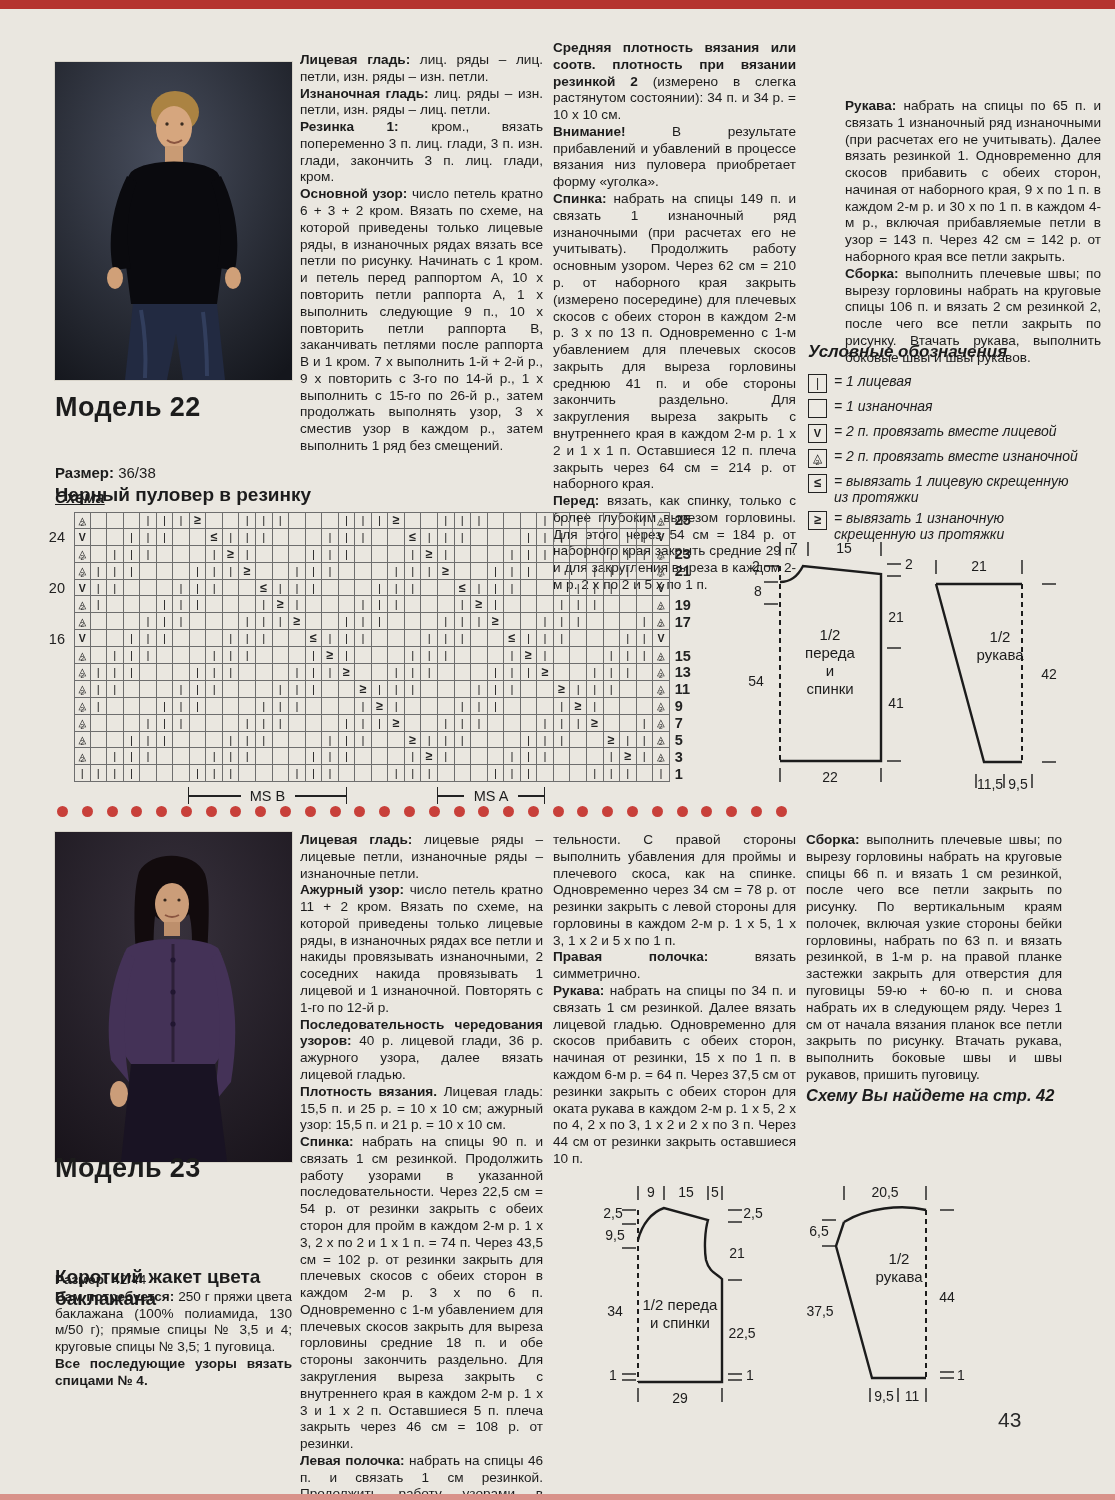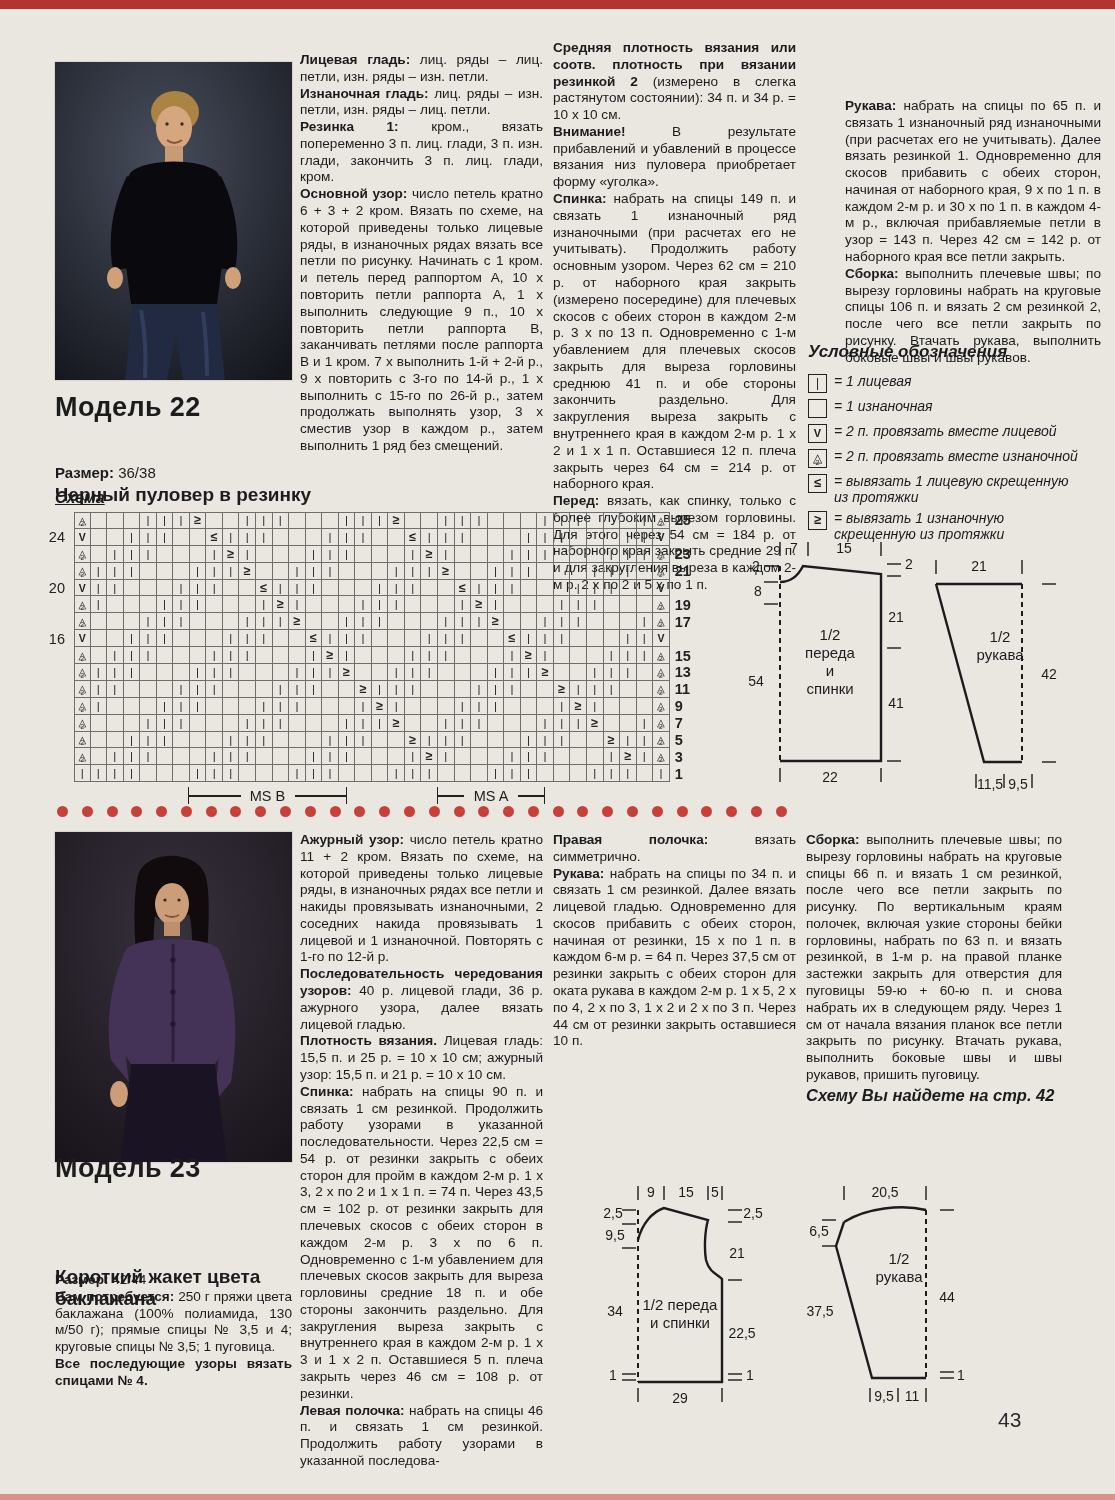--- a/index.html
+++ b/index.html
@@ -885,27 +885,29 @@
 
   <div class="title" style="left:55px;top:1153px;">Модель 23</div>
   <div class="subtitle" style="left:55px;top:1218px;width:235px;">Короткий жакет цвета баклажана</div>
   <div class="col" style="left:55px;top:1272px;width:237px;">
       <p class="para"><b>Размер: </b>42/44</p>
       <p class="para"><b>Вам потребуется: </b>250 г пряжи цвета баклажана (100% полиамида, 130 м/50 г); прямые спицы № 3,5 и 4; круговые спицы № 3,5; 1 пуговица.</p>
       <p class="para"><b>Все последующие узоры вязать спицами № 4. </b></p>
     </div>
 
   <div class="col" id="colB2" style="left:300px;top:832px;">
+      <p class="para"><b>Лицевая гладь: </b>лицевые ряды – лицевые петли, изнаночные ряды – изнаночные петли.</p>
       <p class="para"><b>Ажурный узор: </b>число петель кратно 11 + 2 кром. Вязать по схеме, на которой приведены только лицевые ряды, в изнаночных рядах все петли и накиды провязывать изнаночными, 2 соседних накида провязывать 1 лицевой и 1 изнаночной. Повторять с 1-го по 12-й р.</p>
       <p class="para"><b>Последовательность чередования узоров: </b>40 р. лицевой глади, 36 р. ажурного узора, далее вязать лицевой гладью.</p>
       <p class="para"><b>Плотность вязания. </b>Лицевая гладь: 15,5 п. и 25 р. = 10 х 10 см; ажурный узор: 15,5 п. и 21 р. = 10 х 10 см.</p>
       <p class="para"><b>Спинка: </b>набрать на спицы 90 п. и связать 1 см резинкой. Продолжить работу узорами в указанной последовательности. Через 22,5 см = 54 р. от резинки закрыть с обеих сторон для пройм в каждом 2-м р. 1 х 3, 2 х по 2 и 1 х 1 п. = 74 п. Через 43,5 см = 102 р. от резинки закрыть для плечевых скосов с обеих сторон в каждом 2-м р. 3 х по 6 п. Одновременно с 1-м убавлением для плечевых скосов закрыть для выреза горловины средние 18 п. и обе стороны закончить раздельно. Для закругления выреза закрыть с внутреннего края в каждом 2-м р. 1 х 3 и 1 х 2 п. Оставшиеся 5 п. плеча закрыть через 46 см = 108 р. от резинки.</p>
       <p class="para"><b>Левая полочка: </b>набрать на спицы 46 п. и связать 1 см резинкой. Продолжить работу узорами в указанной последова-</p>
     </div>
   <div class="col" id="colB3" style="left:553px;top:832px;">
+      <p class="para">тельности. С правой стороны выполнить убавления для проймы и плечевого скоса, как на спинке. Одновременно через 34 см = 78 р. от резинки закрыть с левой стороны для горловины в каждом 2-м р. 1 х 5, 1 х 3, 1 х 2 и 5 х по 1 п.</p>
       <p class="para"><b>Правая полочка: </b>вязать симметрично.</p>
       <p class="para"><b>Рукава: </b>набрать на спицы по 34 п. и связать 1 см резинкой. Далее вязать лицевой гладью. Одновременно для скосов прибавить с обеих сторон, начиная от резинки, 15 х по 1 п. в каждом 6-м р. = 64 п. Через 37,5 см от резинки закрыть с обеих сторон для оката рукава в каждом 2-м р. 1 х 5, 2 х по 4, 2 х по 3, 1 х 2 и 2 х по 3 п. Через 44 см от резинки закрыть оставшиеся 10 п.</p>
     </div>
   <div class="col wide" id="colB4" style="left:806px;top:832px;">
       <p class="para"><b>Сборка: </b>выполнить плечевые швы; по вырезу горловины набрать на круговые спицы 66 п. и вязать 1 см резинкой, после чего все петли закрыть по рисунку. По вертикальным краям полочек, включая узкие стороны бейки горловины, набрать по 63 п. и вязать резинкой, в 1-м р. на правой планке застежки закрыть для отверстия для пуговицы 59-ю + 60-ю п. и снова набрать их в следующем ряду. Через 1 см от начала вязания планок все петли закрыть по рисунку. Втачать рукава, выполнить боковые швы и швы рукавов, пришить пуговицу.</p>
     </div>
   <div id="note42">Схему Вы найдете на стр. 42</div>
 
   <svg class="sch" style="left:596px;top:1182px;" width="205" height="225" viewBox="0 0 205 225">
     <line class="tick" x1="42" y1="4" x2="42" y2="18"></line>

